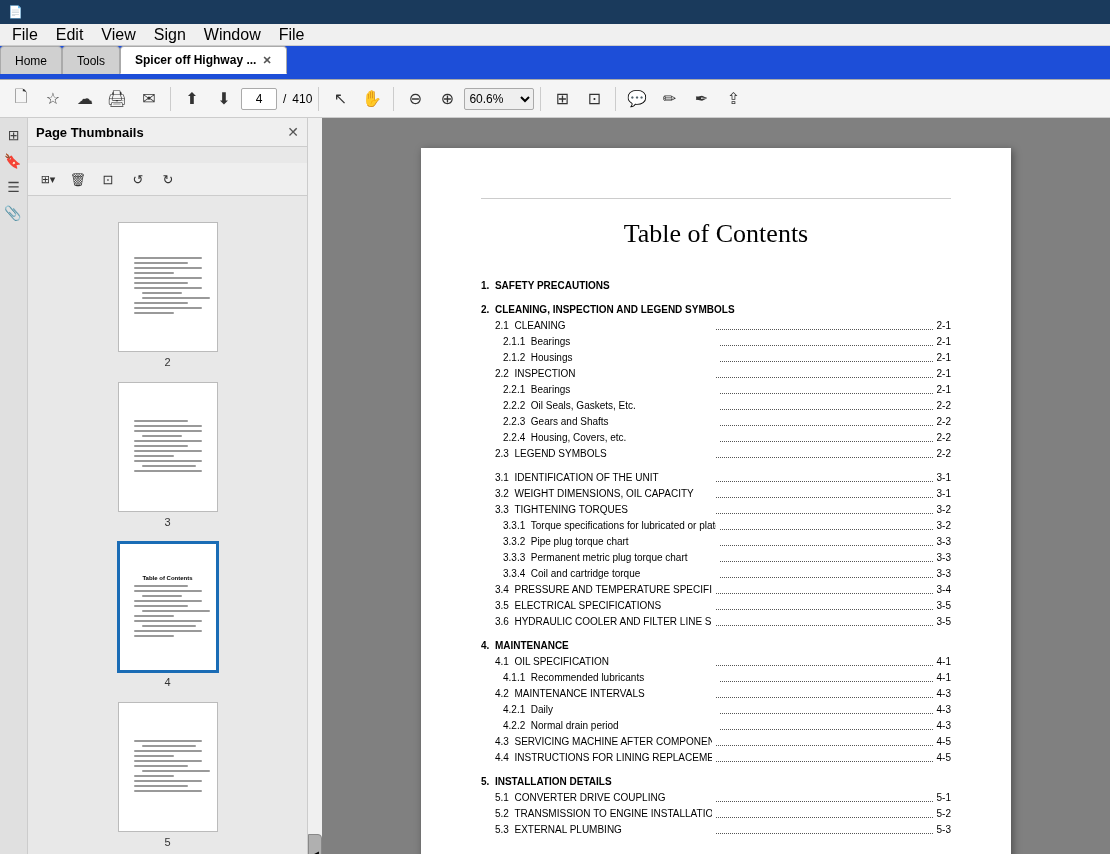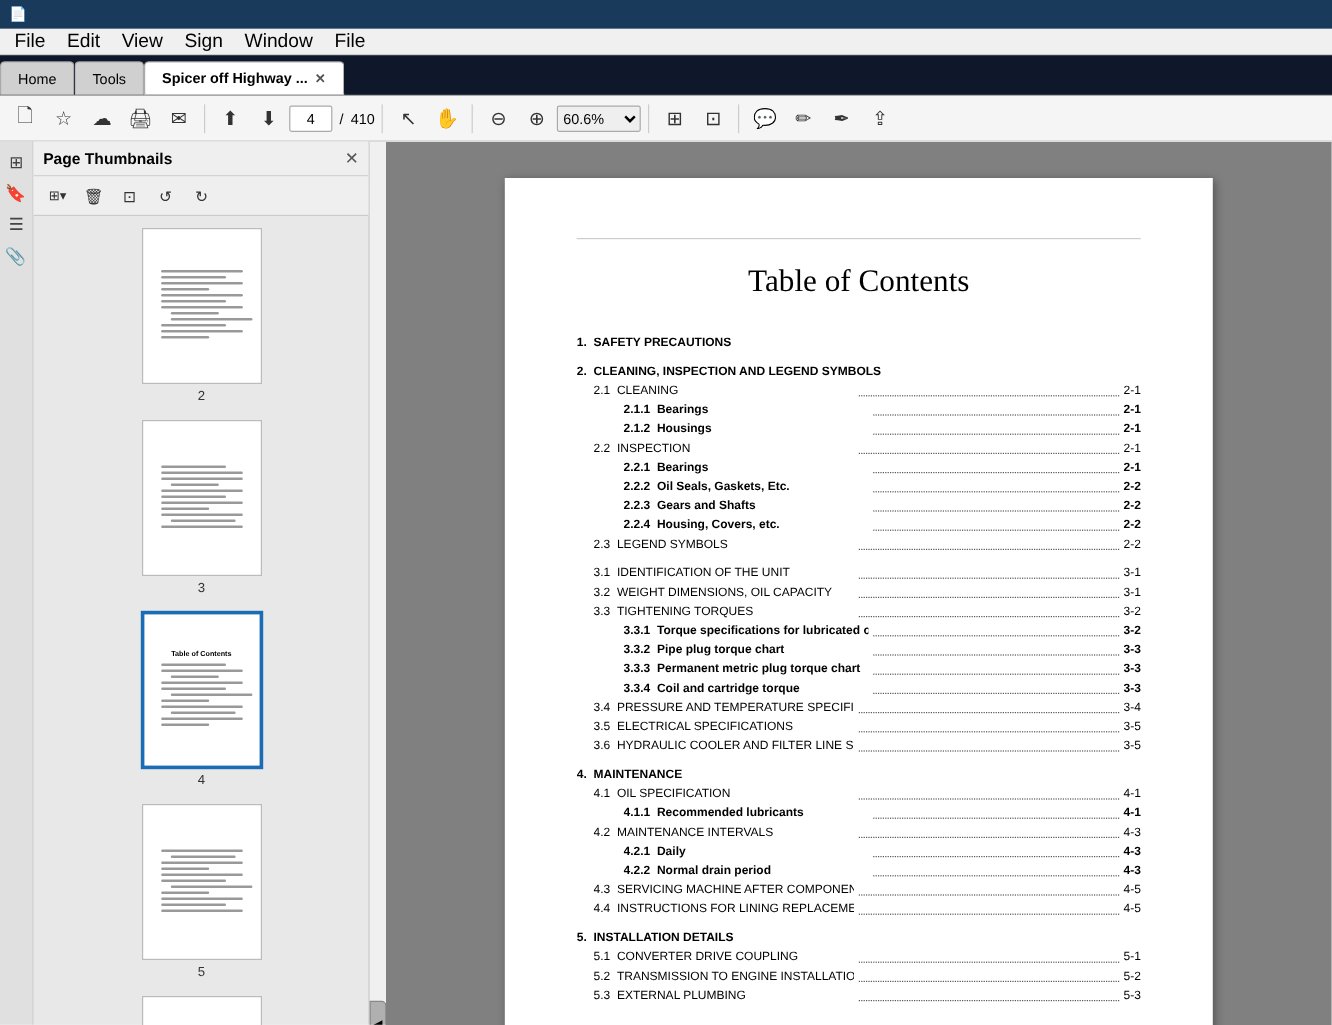--- a/index.html
+++ b/index.html
@@ -28,23 +28,23 @@
       gap: 2px;
     }
     .menu-item {
       padding: 2px 8px;
       cursor: pointer;
       font-size: 16px;
     }
 
     
     #tab-bar {
-      background: #0f172a;
-      display: flex;
-      align-items: flex-end;
+      background: #1d4ed8;
+      display: flex;
+      align-items: flex-start;
       height: 34px;
       padding: 0 0 0 0;
       border-bottom: 1px solid #aaa;
     }
     .tab {
       display: flex;
       align-items: center;
       gap: 6px;
       padding: 6px 14px;
       background: #d0d0d0;
@@ -114,20 +114,21 @@
     }
 
     
     #sidebar {
       width: 280px;
       background: #e8e8e8;
       border-right: 1px solid #ccc;
       display: flex;
       flex-direction: column;
       flex-shrink: 0;
+      gap: 16px;
     }
     #sidebar-header {
       display: flex;
       align-items: center;
       justify-content: space-between;
       padding: 6px 8px;
       border-bottom: 1px solid #ccc;
       background: #efefef;
     }
     .sidebar-title { font-size: 13px; font-weight: 600; }
@@ -268,21 +269,21 @@
       border-bottom: 1px dotted #555;
       margin: 0 4px 3px;
       min-width: 20px;
     }
     .toc-entry .toc-page {
       white-space: nowrap;
       font-size: 10px;
     }
     .toc-entry.level1 { margin-left: 0; font-weight: 600; }
     .toc-entry.level2 { margin-left: 14px; align-items: flex-end; }
-    .toc-entry.level3 { margin-left: 39px; font-weight: bold; }
+    .toc-entry.level3 { margin-left: 22px; }
 
     
     #left-icons {
       width: 28px;
       background: #e0e0e0;
       border-right: 1px solid #ccc;
       display: flex;
       flex-direction: column;
       align-items: center;
       padding-top: 6px;

